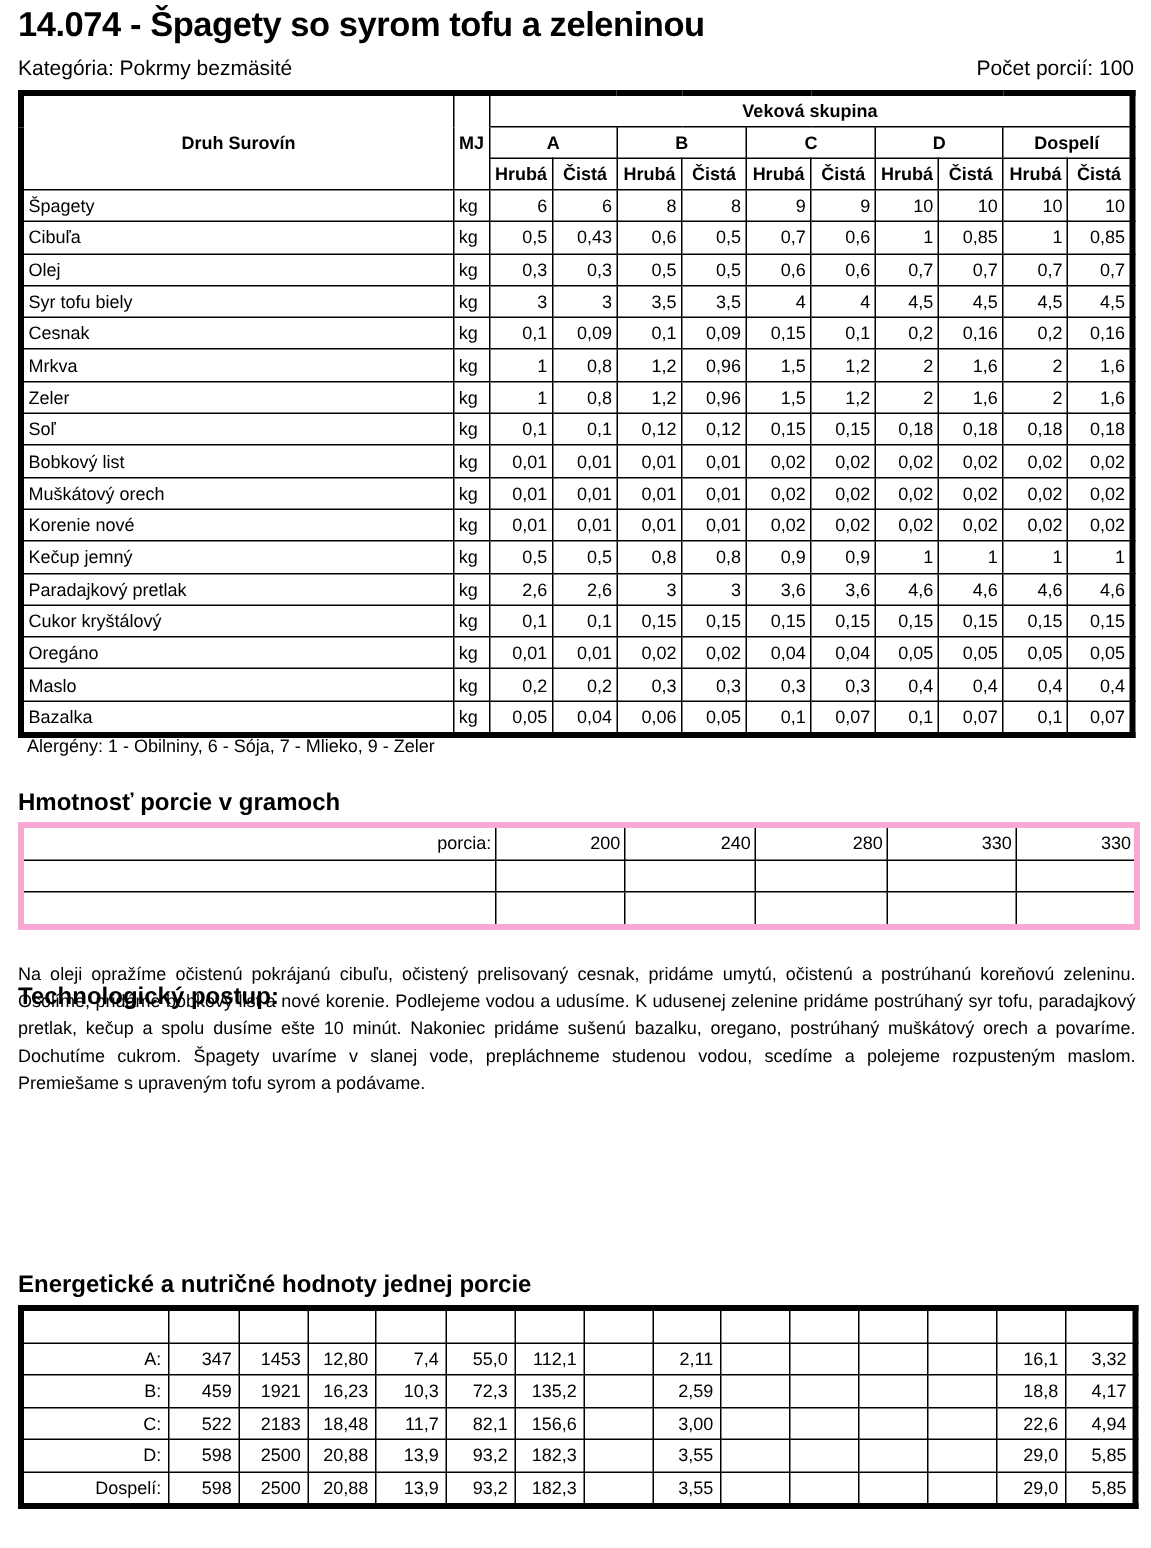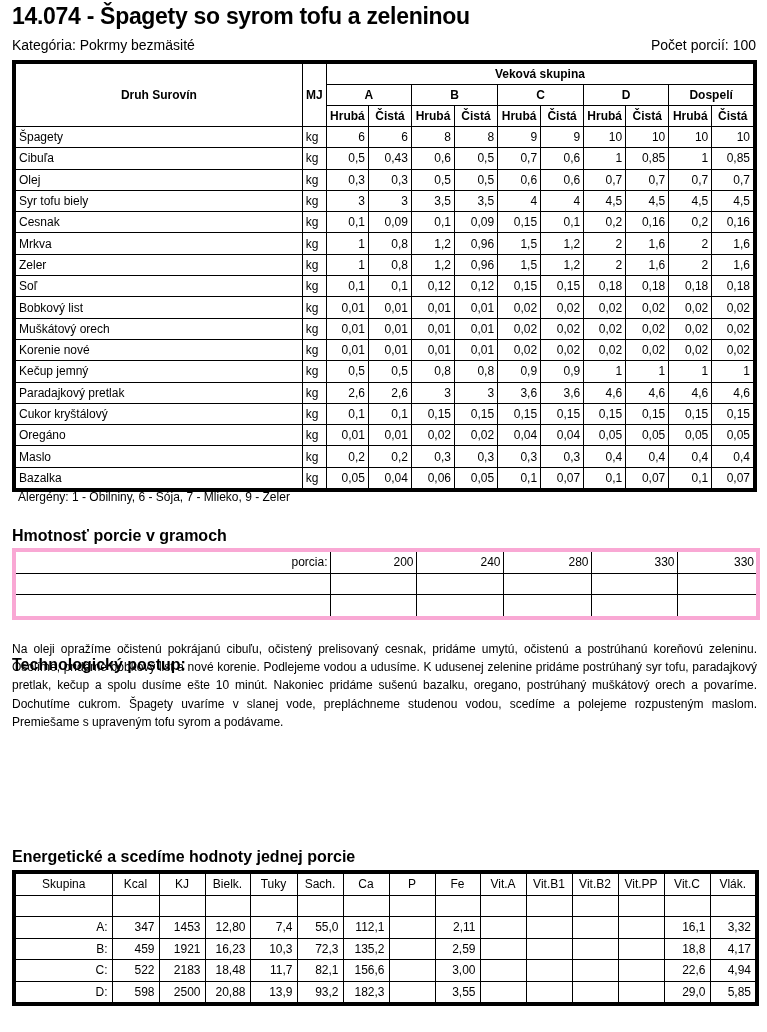--- a/index.html
+++ b/index.html
@@ -364,57 +364,40 @@
         <td></td>
         <td></td>
         <td></td>
       </tr>
     </tbody>
 </table>
 
 <div id="tech-h" class="abs section-h">Technologický postup:</div>
 <div id="tech-text" class="abs">Na oleji opražíme očistenú pokrájanú cibuľu, očistený prelisovaný cesnak, pridáme umytú, očistenú a postrúhanú koreňovú zeleninu. Osolíme, pridáme bobkový list a nové korenie. Podlejeme vodou a udusíme. K udusenej zelenine pridáme postrúhaný syr tofu, paradajkový pretlak, kečup a spolu dusíme ešte 10 minút. Nakoniec pridáme sušenú bazalku, oregano, postrúhaný muškátový orech a povaríme. Dochutíme cukrom. Špagety uvaríme v slanej vode, prepláchneme studenou vodou, scedíme a polejeme rozpusteným maslom. Premiešame s upraveným tofu syrom a podávame.</div>
 
-<div id="energy-h" class="abs section-h">Energetické a scedíme hodnoty jednej porcie</div>
+<div id="energy-h" class="abs section-h">Energetické a nutričné hodnoty jednej porcie</div>
 <table id="energy-table" class="abs">
   <colgroup>
     <col style="width:98px">
       <col style="width:47px">
       <col style="width:46px">
       <col style="width:45px">
       <col style="width:47px">
     <col style="width:46px">
       <col style="width:46px">
       <col style="width:46px">
       <col style="width:45px">
       <col style="width:46px">
     <col style="width:46px">
       <col style="width:46px">
       <col style="width:46px">
       <col style="width:46px">
       <col style="width:47px">
   </colgroup>
   <tbody id="energy-body">
-      <tr>
-        <td class="h">Skupina</td>
-        <td class="h">Kcal</td>
-        <td class="h">KJ</td>
-        <td class="h">Bielk.</td>
-        <td class="h">Tuky</td>
-        <td class="h">Sach.</td>
-        <td class="h">Ca</td>
-        <td class="h">P</td>
-        <td class="h">Fe</td>
-        <td class="h">Vit.A</td>
-        <td class="h">Vit.B1</td>
-        <td class="h">Vit.B2</td>
-        <td class="h">Vit.PP</td>
-        <td class="h">Vit.C</td>
-        <td class="h">Vlák.</td>
-      </tr>
       <tr>
         <td></td>
         <td></td>
         <td></td>
         <td></td>
         <td></td>
         <td></td>
         <td></td>
         <td></td>
         <td></td>
@@ -486,14 +469,31 @@
         <td>182,3</td>
         <td></td>
         <td>3,55</td>
         <td></td>
         <td></td>
         <td></td>
         <td></td>
         <td>29,0</td>
         <td>5,85</td>
       </tr>
+      <tr>
+        <td>Dospelí:</td>
+        <td>598</td>
+        <td>2500</td>
+        <td>20,88</td>
+        <td>13,9</td>
+        <td>93,2</td>
+        <td>182,3</td>
+        <td></td>
+        <td>3,55</td>
+        <td></td>
+        <td></td>
+        <td></td>
+        <td></td>
+        <td>29,0</td>
+        <td>5,85</td>
+      </tr>
     </tbody>
 </table>
 
 </body></html>

